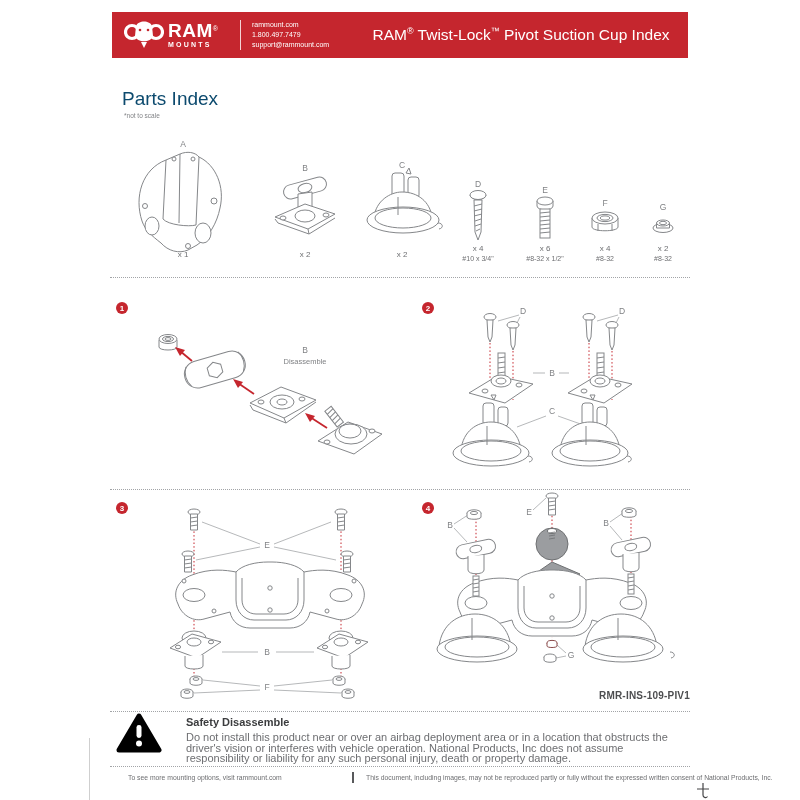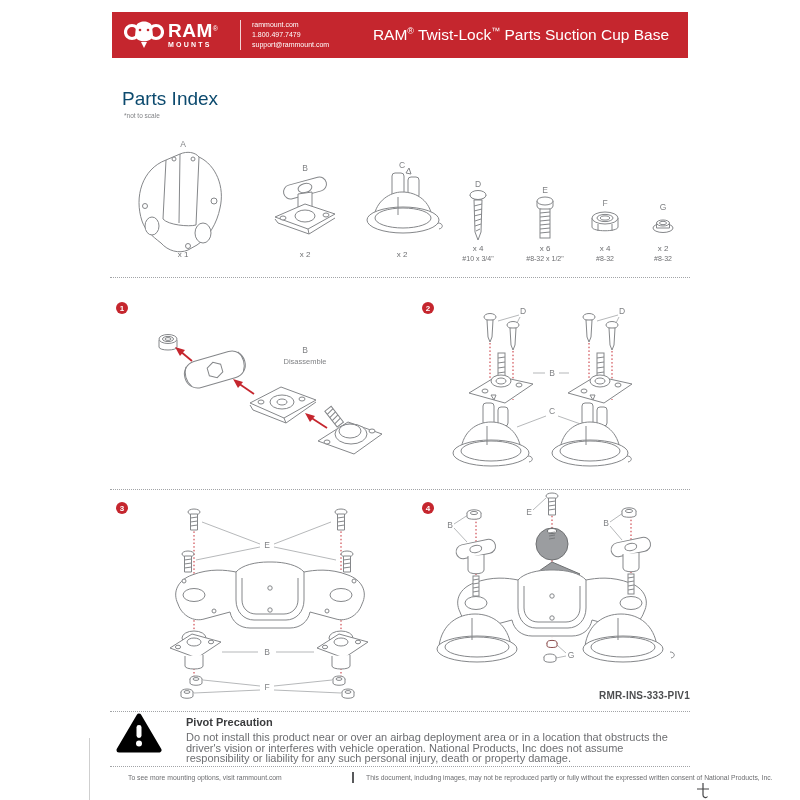--- a/index.html
+++ b/index.html
@@ -67,21 +67,21 @@
         <div><span class="brand-name">RAM</span><span class="brand-reg">®</span></div>
         <div class="brand-sub">MOUNTS</div>
       </div>
     </div>
     <div class="hdr-divider"></div>
     <div class="contact">
       <div>rammount.com</div>
       <div>1.800.497.7479</div>
       <div>support@rammount.com</div>
     </div>
-    <div class="hdr-title"><span>RAM</span><span class="sup">®</span><span> Twist-Lock</span><span class="sup">™</span><span> Parts Suction Cup Base</span></div>
+    <div class="hdr-title"><span>RAM</span><span class="sup">®</span><span> Twist-Lock</span><span class="sup">™</span><span> Pivot Suction Cup Index</span></div>
   </div>
 
   <div class="pi-head">Parts Index</div>
   <div class="pi-note">*not to scale</div>
 
   <svg class="abs" style="left:110px;top:135px;" width="590" height="132" viewBox="0 0 590 132">
 
     <text class="lbl" x="73" y="12" text-anchor="middle">A</text>
     <g transform="translate(20,16)">
       <path class="ln" d="M12,70 C4,46 12,18 36,9 L50,3 C57,0 65,1 69,6 C86,14 95,36 90,57 C87,72 79,86 67,94 L58,99 C49,103 38,100 31,92 C22,85 15,79 12,70 Z"></path>
@@ -423,30 +423,30 @@
     </g>
 
     <g>
       <ellipse cx="122" cy="155" rx="5" ry="2.6" fill="#fff" stroke="#8a4a4a" stroke-width="1"></ellipse>
       <path d="M117,155 L117,158 C117,160 127,160 127,158 L127,155" fill="#fff" stroke="#8a4a4a" stroke-width="1"></path>
       <ellipse class="ln" cx="120" cy="169" rx="6" ry="3"></ellipse>
       <path class="ln" d="M114,169 L114,172 C114,175 126,175 126,172 L126,169"></path>
     </g>
   </svg>
 
-  <div class="doccode">RMR-INS-333-PIV1</div>
+  <div class="doccode">RMR-INS-109-PIV1</div>
 
   <div class="dotrule" style="top:711px;"></div>
 
   <svg class="abs" style="left:116px;top:712px;" width="46" height="42" viewBox="0 0 46 42">
     <path d="M23,4 L43,38 L3,38 Z" fill="#000" stroke="#000" stroke-width="5" stroke-linejoin="round"></path>
     <rect x="20.5" y="13" width="5" height="13" rx="2.4" fill="#fff"></rect>
     <circle cx="23" cy="31.5" r="3" fill="#fff"></circle>
   </svg>
-  <div class="safety-title">Pivot Precaution</div>
+  <div class="safety-title">Safety Disassemble</div>
   <div class="safety-body">Do not install this product near or over an airbag deployment area or in a location that obstructs the driver's vision or interferes with vehicle operation. National Products, Inc does not assume responsibility or liability for any such personal injury, death or property damage.</div>
 
   <div class="dotrule" style="top:766px;"></div>
 
   <div class="foot-left">To see more mounting options, visit rammount.com</div>
   <div class="foot-div"></div>
   <div class="foot-right">This document, including images, may not be reproduced partly or fully without the expressed written consent of National Products, Inc.</div>
 
   <div class="page-edge"></div>
   <svg class="abs" style="left:696px;top:783px;" width="14" height="16" viewBox="0 0 14 16">

